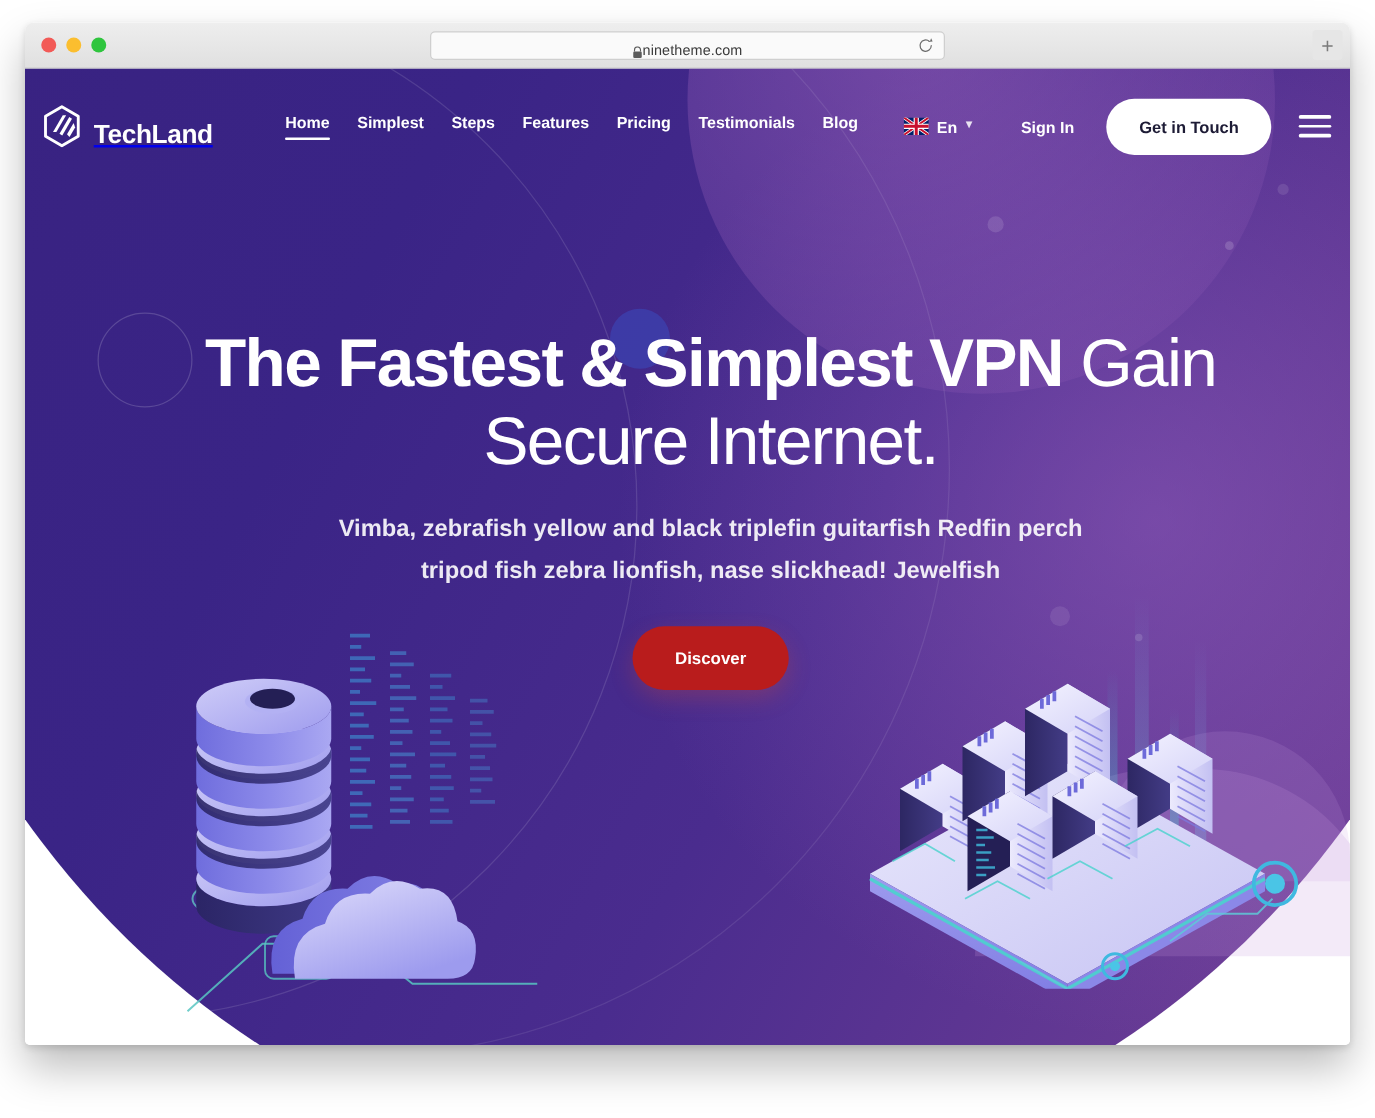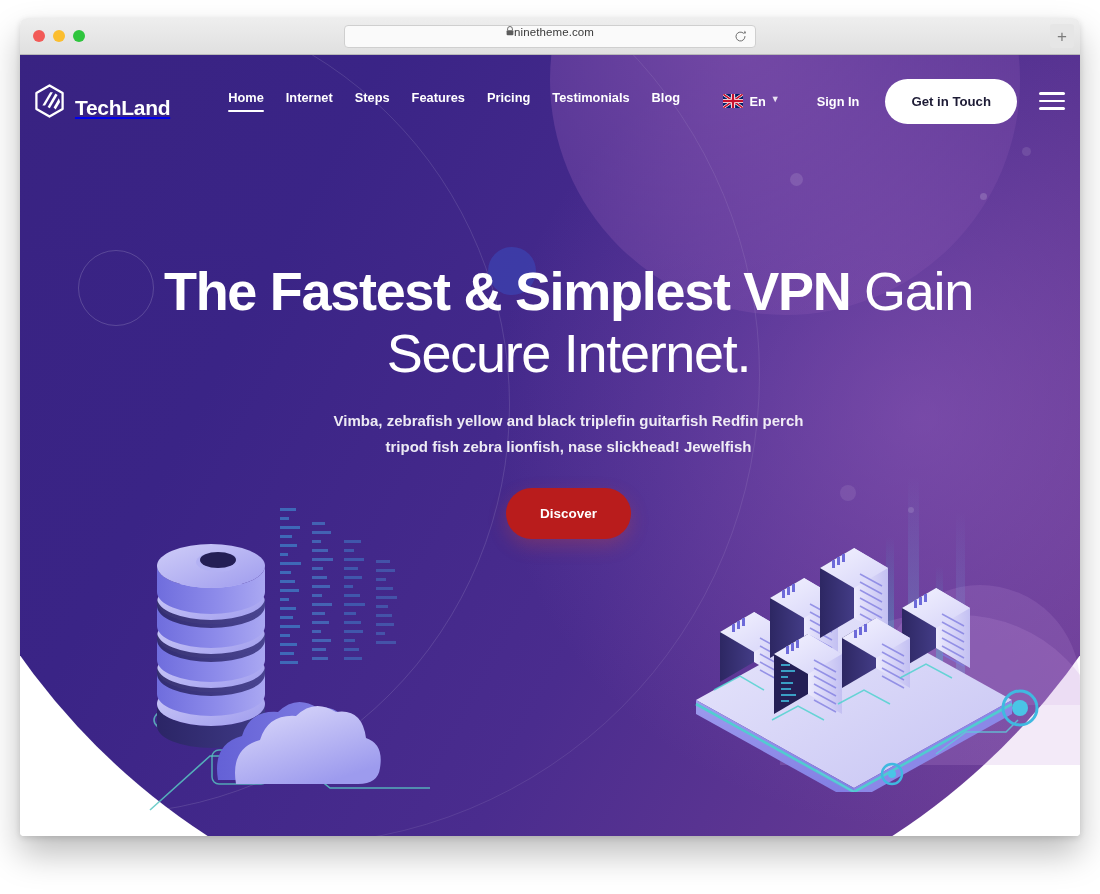--- a/index.html
+++ b/index.html
@@ -56,21 +56,21 @@
     position: absolute;
     left: 50%;
     transform: translateX(-50%);
     top: 7px;
     width: 412px;
     height: 23px;
     background: #fafafa;
     border: 1px solid #cfcfcf;
     border-radius: 4px;
     display: flex;
-    align-items: flex-start;
+    align-items: flex-end;
     justify-content: center;
     gap: 0;
   }
   .url-text {
     font-size: 11.5px;
     color: #3a3a3a;
     letter-spacing: 0.1px;
   }
   .lock-icon { display: block; }
   .reload-icon {
@@ -303,21 +303,21 @@
     font-size: 54px;
     line-height: 1.14;
     letter-spacing: -1.3px;
   }
   .headline .strong { font-weight: bold; }
   .headline .light  { font-weight: 300; }
 
   .subtitle {
     margin-top: 24px;
     color: rgba(255,255,255,0.90);
-    font-size: 15px;
+    font-size: 19px;
     line-height: 1.72;
     font-weight: bold;
   }
 
   .discover-wrap { margin-top: 28px; }
   .discover-btn {
     background: #b91c1c;
     color: #ffffff;
     border: none;
     border-radius: 26px;
@@ -396,21 +396,21 @@
               <path d="M8.4 21.6 L16.2 8.2 l2.7 0 L11.1 21.6 Z"></path>
               <path d="M13.6 22.9 L21.4 9.5 l2.2 1.4 L15.8 24.3 Z"></path>
               <path d="M19.6 23.4 L24.9 14.3 l1.2 3.7 L21.6 25.6 Z"></path>
             </g>
           </svg>
           <span class="brand-name">TechLand</span>
         </a>
 
         <div class="nav-links">
           <a class="nav-link active" href="#">Home</a>
-          <a class="nav-link" href="#">Internet</a>
+          <a class="nav-link" href="#">Simplest</a>
           <a class="nav-link" href="#">Steps</a>
           <a class="nav-link" href="#">Features</a>
           <a class="nav-link" href="#">Pricing</a>
           <a class="nav-link" href="#">Testimonials</a>
           <a class="nav-link" href="#">Blog</a>
         </div>
 
         <div class="nav-right">
 
           <div class="lang-select">

